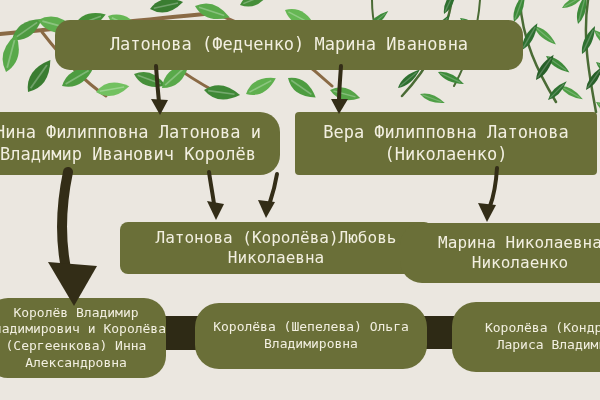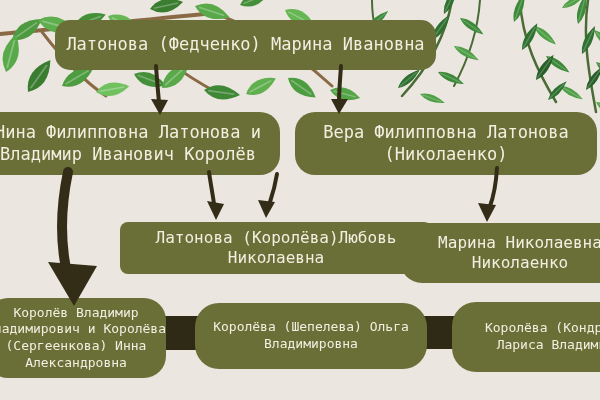--- a/index.html
+++ b/index.html
@@ -99,30 +99,30 @@
       <use href="#leaflet" fill="#4f9f46" transform="translate(596 102) rotate(35) scale(1.2)"></use>
       <use href="#leaflet" fill="#3c8a39" transform="translate(368 28) rotate(-40) scale(1.2)"></use>
       <use href="#leaflet" fill="#2e7030" transform="translate(382 56) rotate(-30) scale(1.2)"></use>
       <use href="#leaflet" fill="#4f9f46" transform="translate(562 8) rotate(-30) scale(1.2)"></use>
     </g>
   </svg>
 
   <div class="bar" style="left:160px;top:316px;width:38px;height:34px;"></div>
   <div class="bar" style="left:414px;top:316px;width:44px;height:33px;"></div>
 
-  <div class="node" style="left:55px;top:20px;width:381px;height:50px;border-radius:15px;font-size:17px;">
+  <div class="node" style="left:55px;top:20px;width:468px;height:50px;border-radius:15px;font-size:17px;">
     <span>Латонова (Федченко) Марина Ивановна</span>
   </div>
 
   <div class="node" style="left:-24px;top:112px;width:304px;height:63px;border-radius:20px;font-size:17px;">
     <span>Нина Филипповна Латонова и
 Владимир Иванович Королёв</span>
   </div>
 
-  <div class="node" style="left:295px;top:112px;width:302px;height:63px;border-radius:20px;font-size:17px;">
+  <div class="node" style="left:295px;top:112px;width:302px;height:63px;border-radius:4px;font-size:17px;">
     <span>Вера Филипповна Латонова
 (Николаенко)</span>
   </div>
 
   <div class="node" style="left:120px;top:222px;width:312px;height:52px;border-radius:8px;font-size:16px;">
     <span>Латонова (Королёва)Любовь
 Николаевна</span>
   </div>
 
   <div class="node" style="left:400px;top:223px;width:240px;height:60px;border-radius:22px;font-size:16px;">

